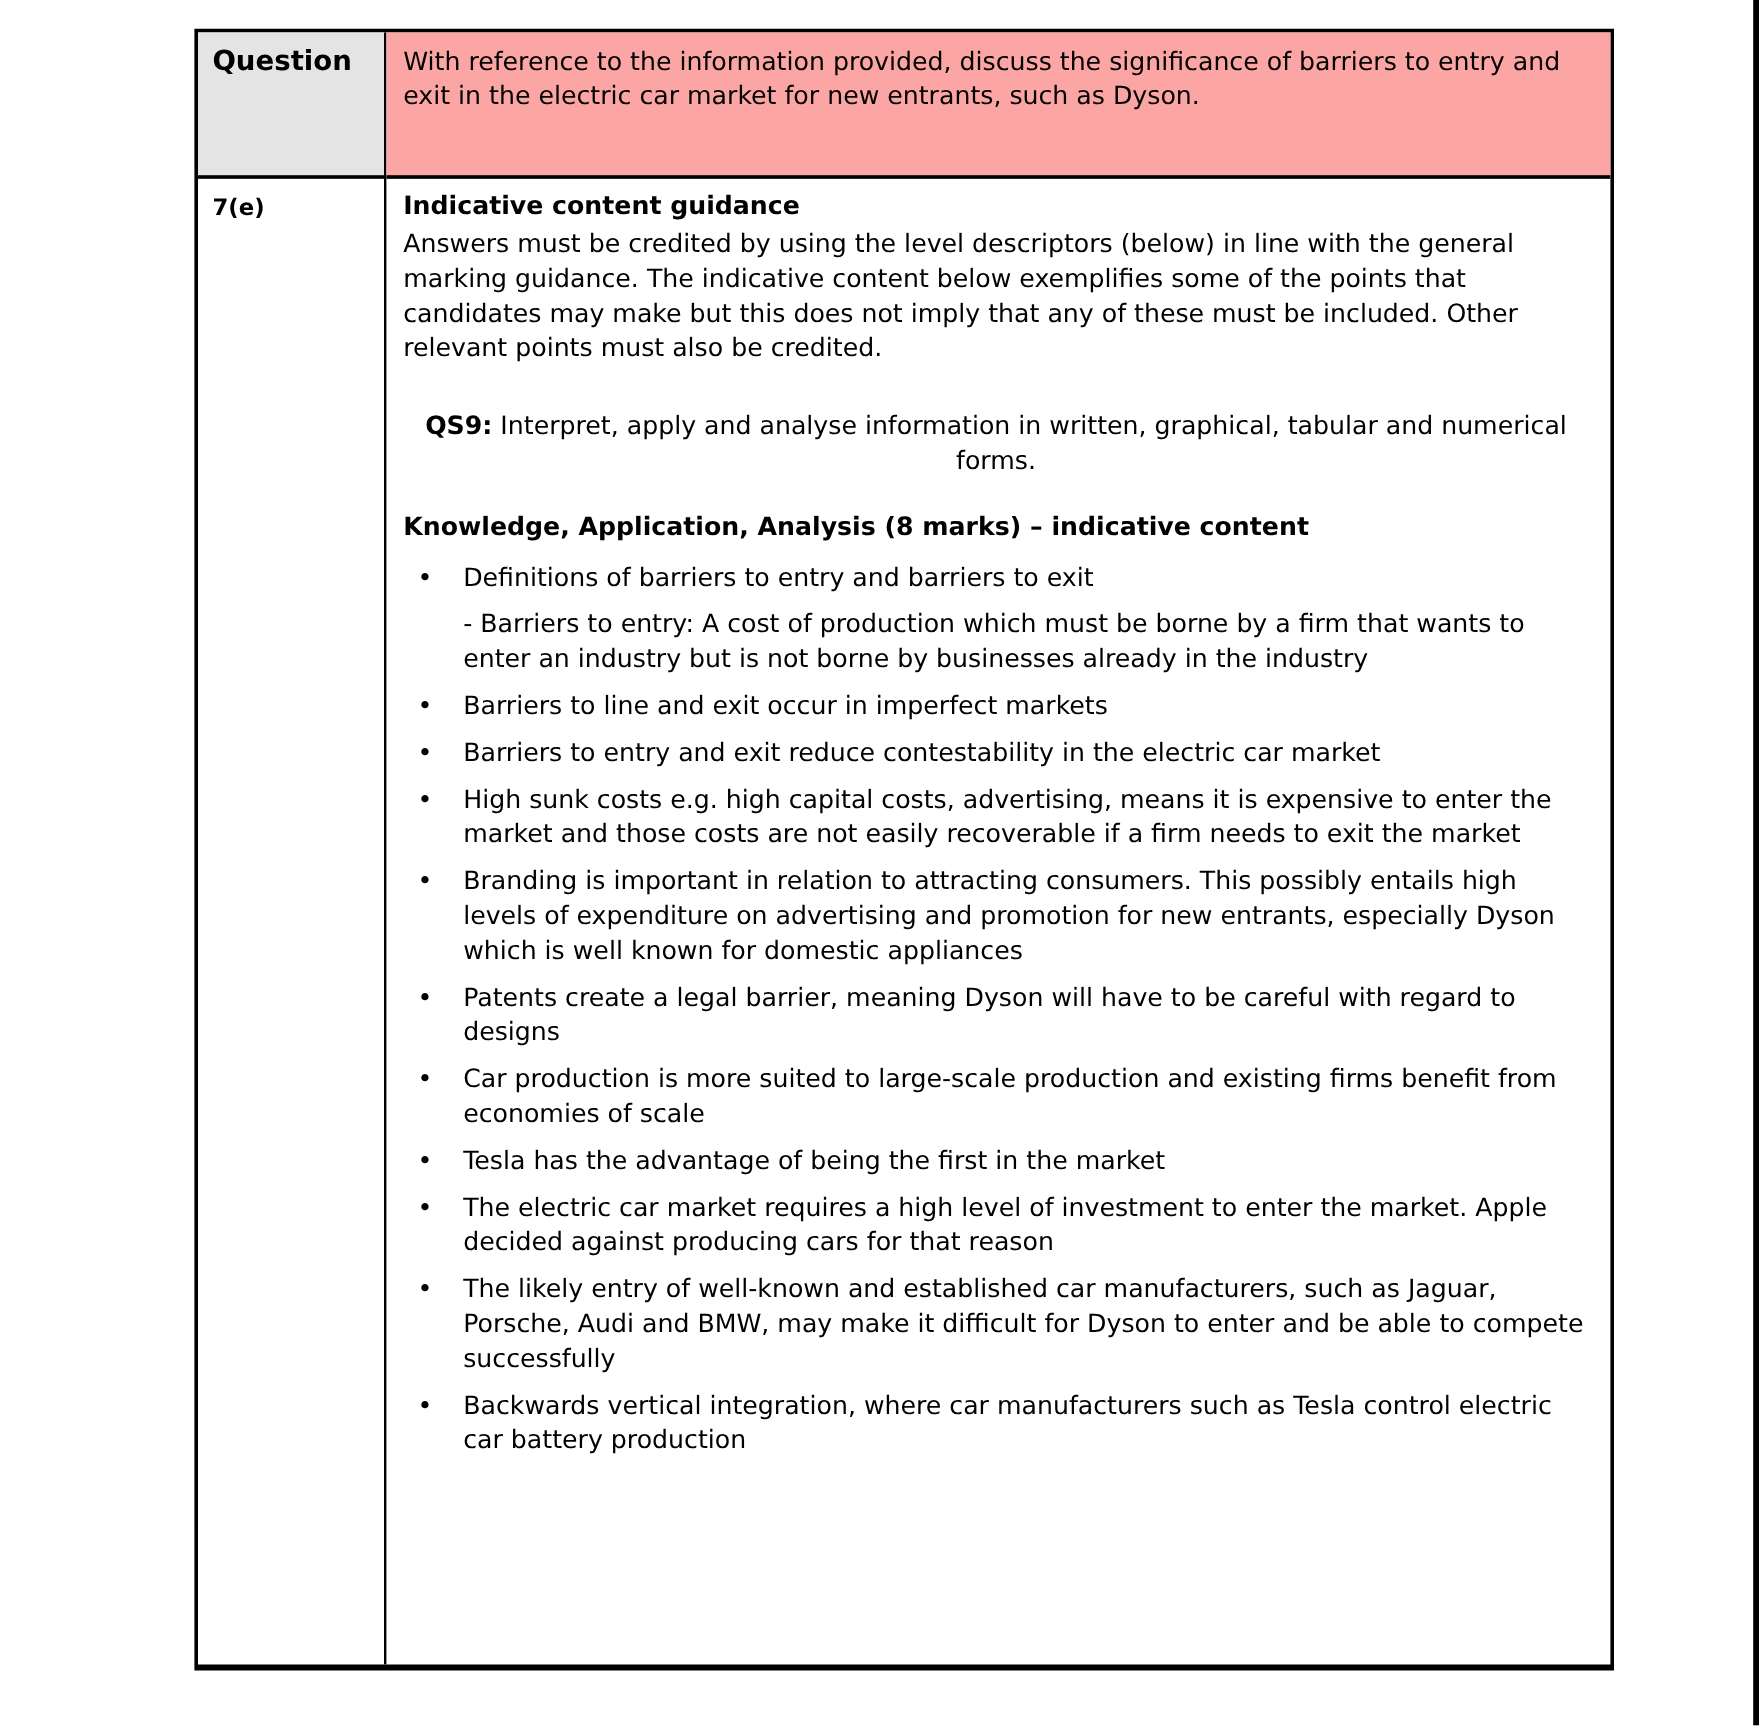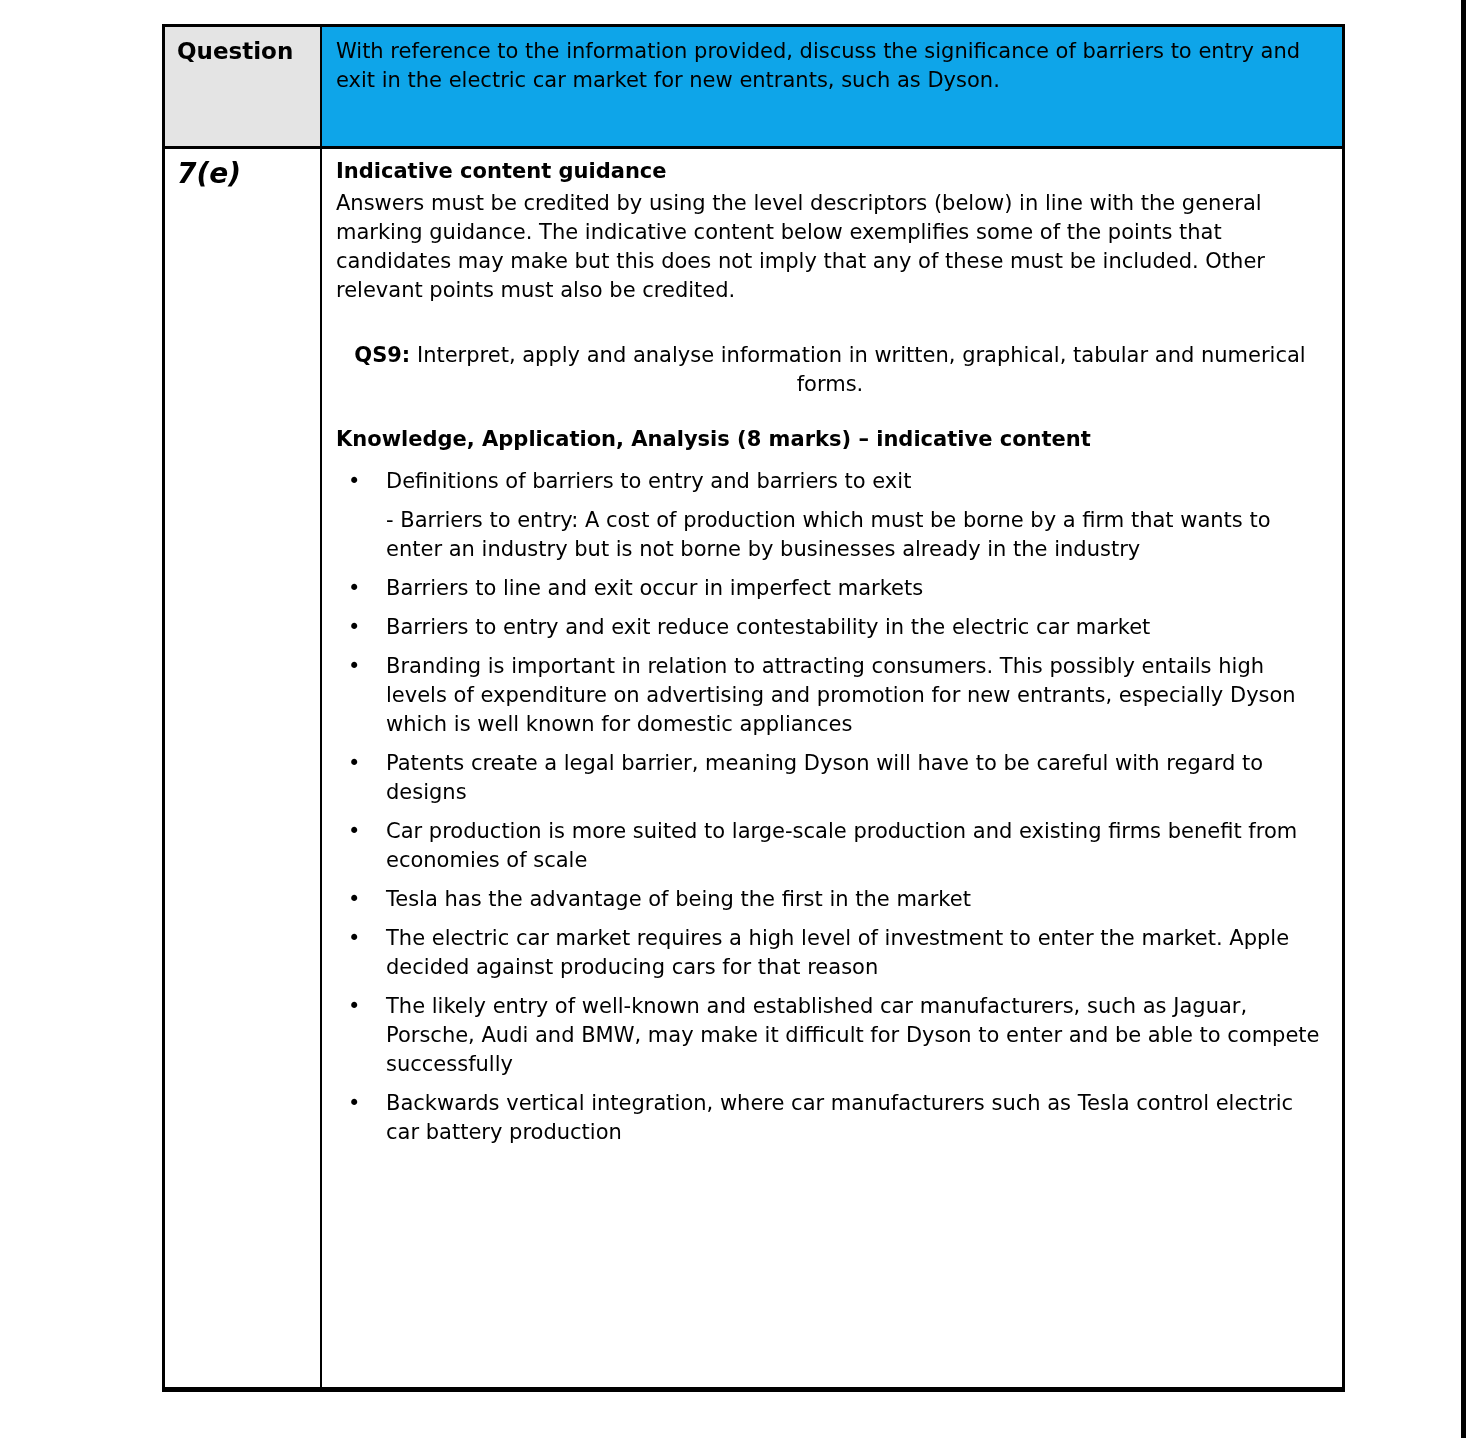--- a/index.html
+++ b/index.html
@@ -54,22 +54,21 @@
     font-size: 23px;
   }
   .question-cell { padding: 10px 18px 0 14px; }
   .question-subheading {
     font-weight: bold;
     margin-top: 27px;
   }
   .number-cell {
     padding: 10px 8px 0 12px;
     font-weight: bold;
-    font-size: 28px;
-    font-style: italic;
+    font-size: 19px;
   }
   .content-cell { padding: 8px 18px 0 14px; }
   .guidance-title { font-weight: bold; }
   .guidance-text { margin-top: 3px; }
   .qs-block { margin-top: 36px; text-align: center; }
   .qs-label { font-weight: bold; }
   .section-heading {
     font-weight: bold;
     margin-top: 26px;
   }
@@ -96,21 +95,21 @@
 </head>
 <body>
 
 <div class="page">
 
   <div class="ms-table">
 
     <div class="cell header-cell label-cell col-divider row-divider" style="background: rgb(228, 228, 228);">
       <span>Question</span>
     </div>
-    <div class="cell header-cell question-cell row-divider" style="background: #0ea5e9;">
+    <div class="cell header-cell question-cell row-divider" style="background: #fca5a5;">
       <div>With reference to the information provided, discuss the significance of barriers to entry and exit in the electric car market for new entrants, such as Dyson.</div>
     </div>
 
     <div class="cell number-cell col-divider">
       <span>7(e)</span>
     </div>
     <div class="cell content-cell">
 
       <div class="guidance-title">Indicative content guidance</div>
 
@@ -125,20 +124,23 @@
       <ul class="bullet-list">
           <li class="bullet-item">
             <div class="bullet-text">Definitions of barriers to entry and barriers to exit</div>
             <div class="sub-item">- Barriers to entry: A cost of production which must be borne by a firm that wants to enter an industry but is not borne by businesses already in the industry</div>
           </li>
           <li class="bullet-item">
             <div class="bullet-text">Barriers to line and exit occur in imperfect markets</div>
           </li>
           <li class="bullet-item">
             <div class="bullet-text">Barriers to entry and exit reduce contestability in the electric car market</div>
+          </li>
+          <li class="bullet-item">
+            <div class="bullet-text">High sunk costs e.g. high capital costs, advertising, means it is expensive to enter the market and those costs are not easily recoverable if a firm needs to exit the market</div>
           </li>
           <li class="bullet-item">
             <div class="bullet-text">Branding is important in relation to attracting consumers. This possibly entails high levels of expenditure on advertising and promotion for new entrants, especially Dyson which is well known for domestic appliances</div>
           </li>
           <li class="bullet-item">
             <div class="bullet-text">Patents create a legal barrier, meaning Dyson will have to be careful with regard to designs</div>
           </li>
           <li class="bullet-item">
             <div class="bullet-text">Car production is more suited to large-scale production and existing firms benefit from economies of scale</div>
           </li>

